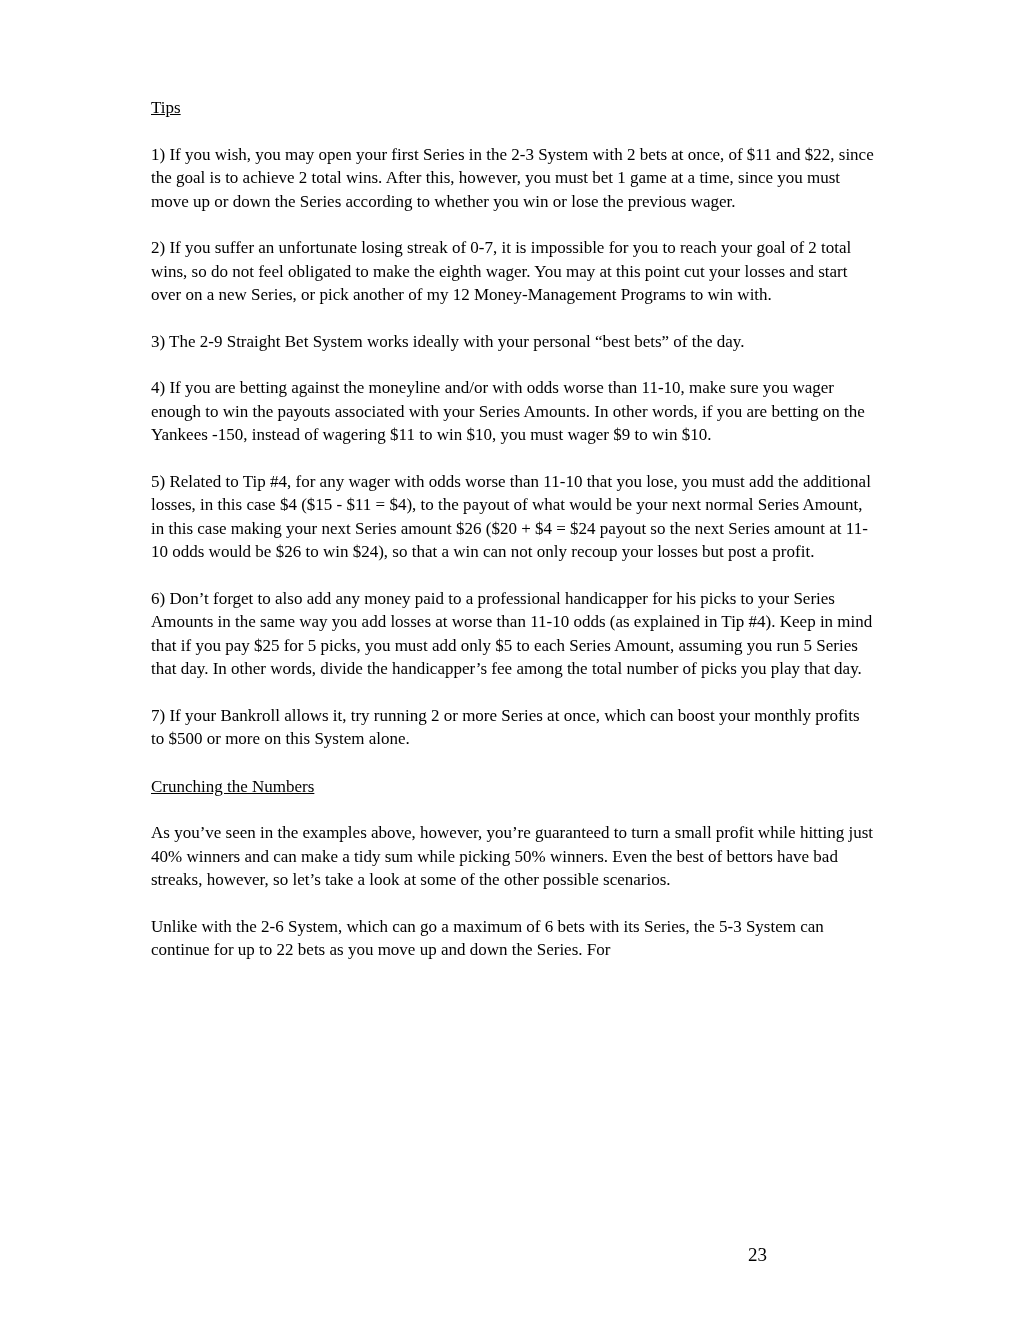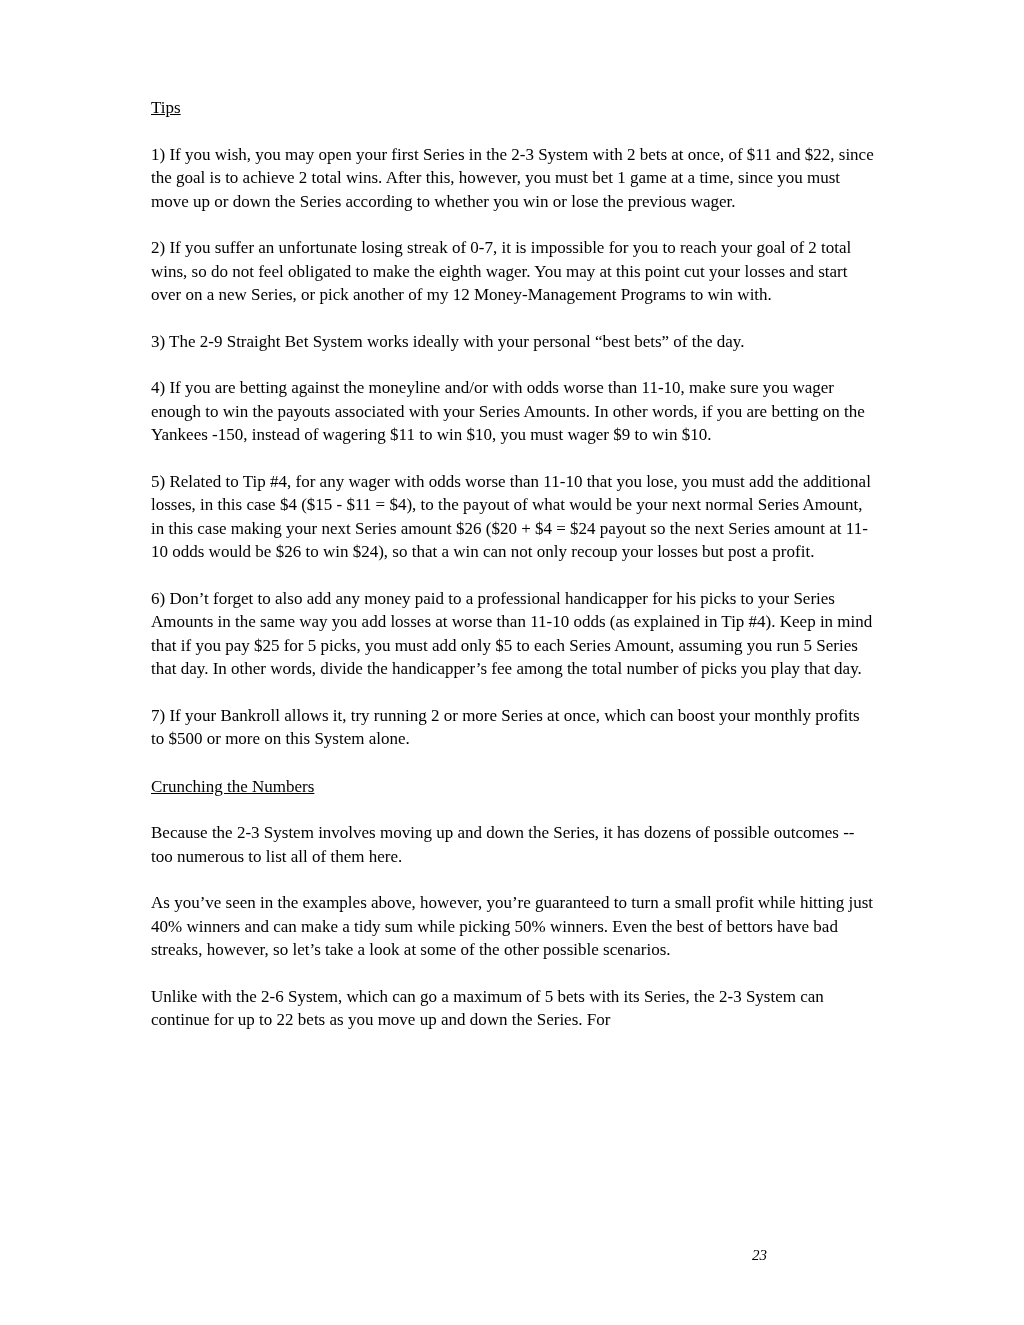--- a/index.html
+++ b/index.html
@@ -37,45 +37,43 @@
     margin: 0 0 23px 0;
     font-family: Liberation Serif, serif;
   }
   .section-gap {
     margin-top: 24px;
   }
   .page-number {
     position: absolute;
     right: 149px;
     bottom: 58px;
-    font-size: 15px;
+    font-size: 19px;
     line-height: 24px;
     font-family: "Liberation Serif", serif;
     color: #000000;
-    font-style: italic;
   }
 </style>
 </head>
 <body>
 
 <div class="page">
   <div class="content">
 
     <h2 class="heading">Tips</h2>
 
     <p>1) If you wish, you may open your first Series in the 2-3 System with 2 bets at once, of $11 and $22, since the goal is to achieve 2 total wins. After this, however, you must bet 1 game at a time, since you must move up or down the Series according to whether you win or lose the previous wager.</p>
     <p>2) If you suffer an unfortunate losing streak of 0-7, it is impossible for you to reach your goal of 2 total wins, so do not feel obligated to make the eighth wager. You may at this point cut your losses and start over on a new Series, or pick another of my 12 Money-Management Programs to win with.</p>
     <p>3) The 2-9 Straight Bet System works ideally with your personal “best bets” of the day.</p>
     <p>4) If you are betting against the moneyline and/or with odds worse than 11-10,  make sure you wager enough to win the payouts associated with your Series Amounts. In other words, if you are betting on the Yankees -150, instead of wagering $11 to win $10, you must wager $9 to win $10.</p>
     <p>5) Related to Tip #4, for any wager with odds worse than 11-10 that you lose, you must add the additional losses, in this case $4 ($15 - $11 = $4), to the payout of what would be your next normal Series Amount, in this case making your next Series amount $26 ($20 + $4 = $24 payout so the next Series amount at 11-10 odds would be $26 to win $24), so that a win can not only recoup your losses but post a profit.</p>
     <p>6) Don’t forget to also add any money paid to a professional handicapper for his picks to your Series Amounts in the same way you add losses at worse than 11-10 odds (as explained in Tip #4). Keep in mind that if you pay $25 for 5 picks, you must add only $5 to each Series Amount, assuming you run 5 Series that day. In other words, divide the handicapper’s fee among the total number of picks you play that day.</p>
     <p>7) If your Bankroll allows it, try running 2 or more Series at once, which can boost your monthly profits to $500 or more on this System alone.</p>
 
     <h2 class="heading section-gap">Crunching the Numbers</h2>
 
-    <p>Because the 2-3 System involves moving up and down the Series, it has dozens of possible outcomes -- too numerous to list all of them here.</p>
     <p>As you’ve seen in the examples above, however, you’re guaranteed to turn a small profit while hitting just 40% winners and can make a tidy sum while picking 50% winners. Even the best of bettors have bad streaks, however, so let’s take a look at some of the other possible scenarios.</p>
-    <p>Unlike with the 2-6 System, which can go a maximum of 5 bets with its Series, the 2-3 System can continue for up to 22 bets as you move up and down the Series. For</p>
+    <p>Unlike with the 2-6 System, which can go a maximum of 6 bets with its Series, the 5-3 System can continue for up to 22 bets as you move up and down the Series. For</p>
 
   </div>
 
   <div class="page-number">23</div>
 </div>
 
 </body></html>

